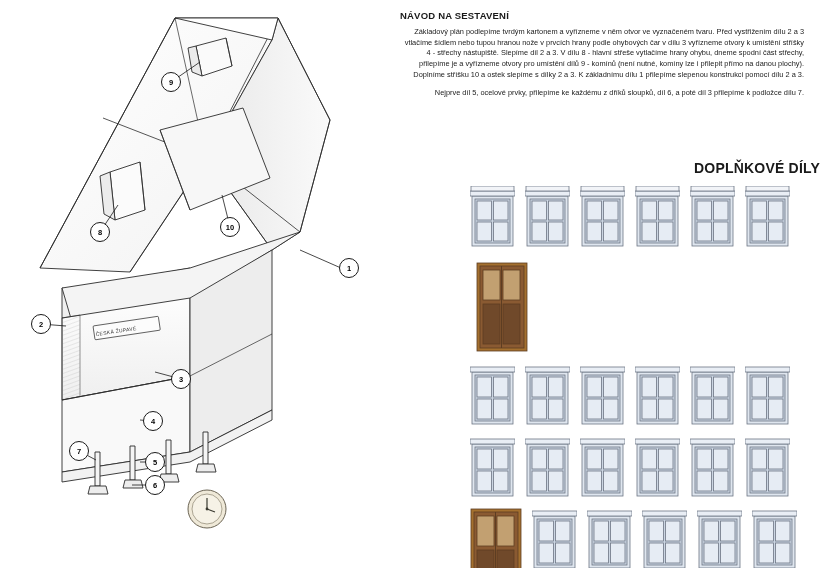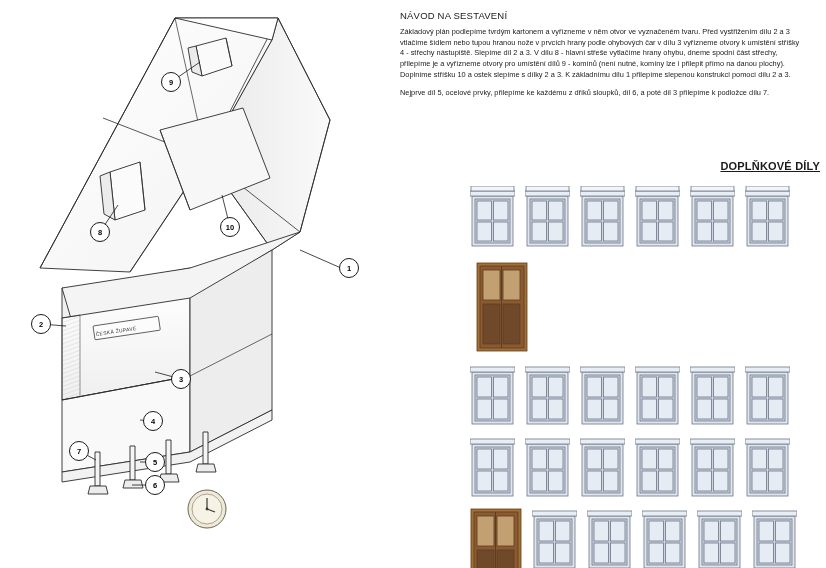--- a/index.html
+++ b/index.html
@@ -34,39 +34,38 @@
 
   
   .instructions {
     position: absolute;
     left: 400px;
     top: 10px;
     width: 416px;
   }
   .instr-title {
     font-size: 9.5px;
-    font-weight: normal;
+    font-weight: bold;
     letter-spacing: 0.2px;
     margin: 0 0 6px 0;
   }
   .instr-p {
     font-size: 7.4px;
     line-height: 1.45;
     margin: 0 0 7px 0;
-    text-align: left;
+    text-align: right;
     width: 404px;
   }
   .parts-title {
     position: absolute;
     right: 6px;
     top: 160px;
-    font-size: 11px;
+    font-size: 14px;
     font-weight: bold;
     letter-spacing: 0.2px;
-    text-decoration: underline;
   }
 
   
   .parts {
     position: absolute;
     left: 470px;
     top: 186px;
     width: 350px;
   }
   .row {

